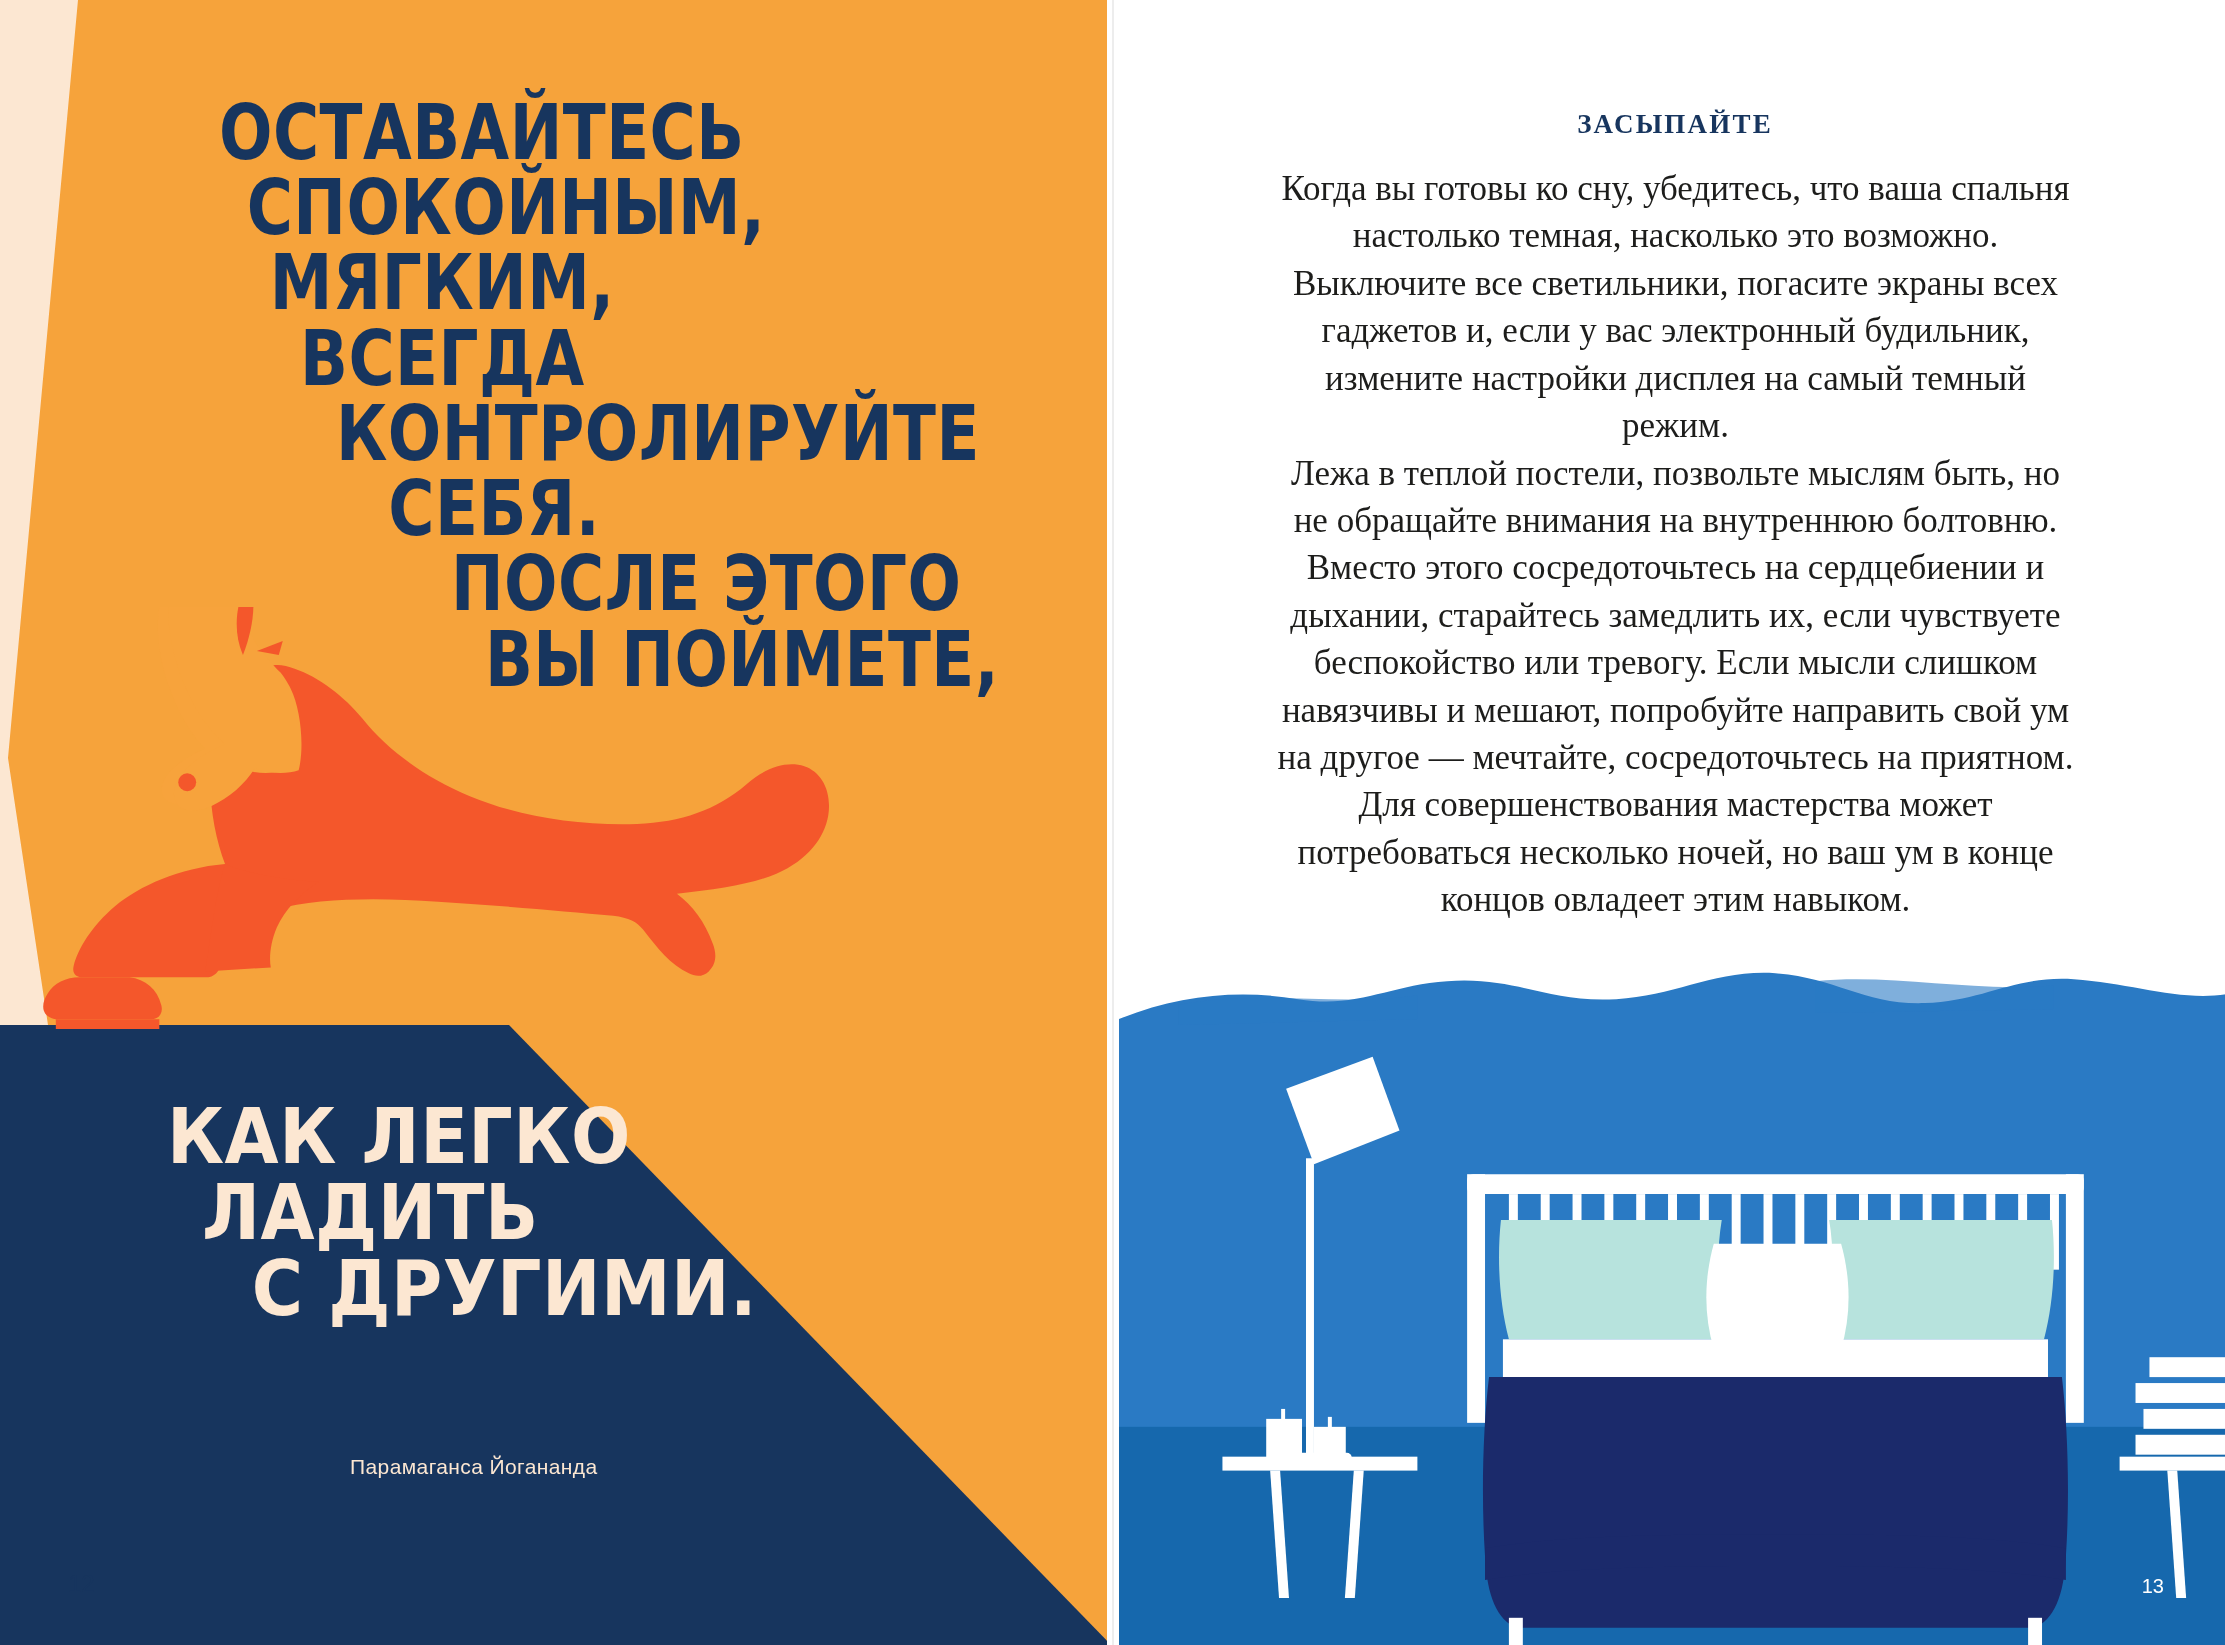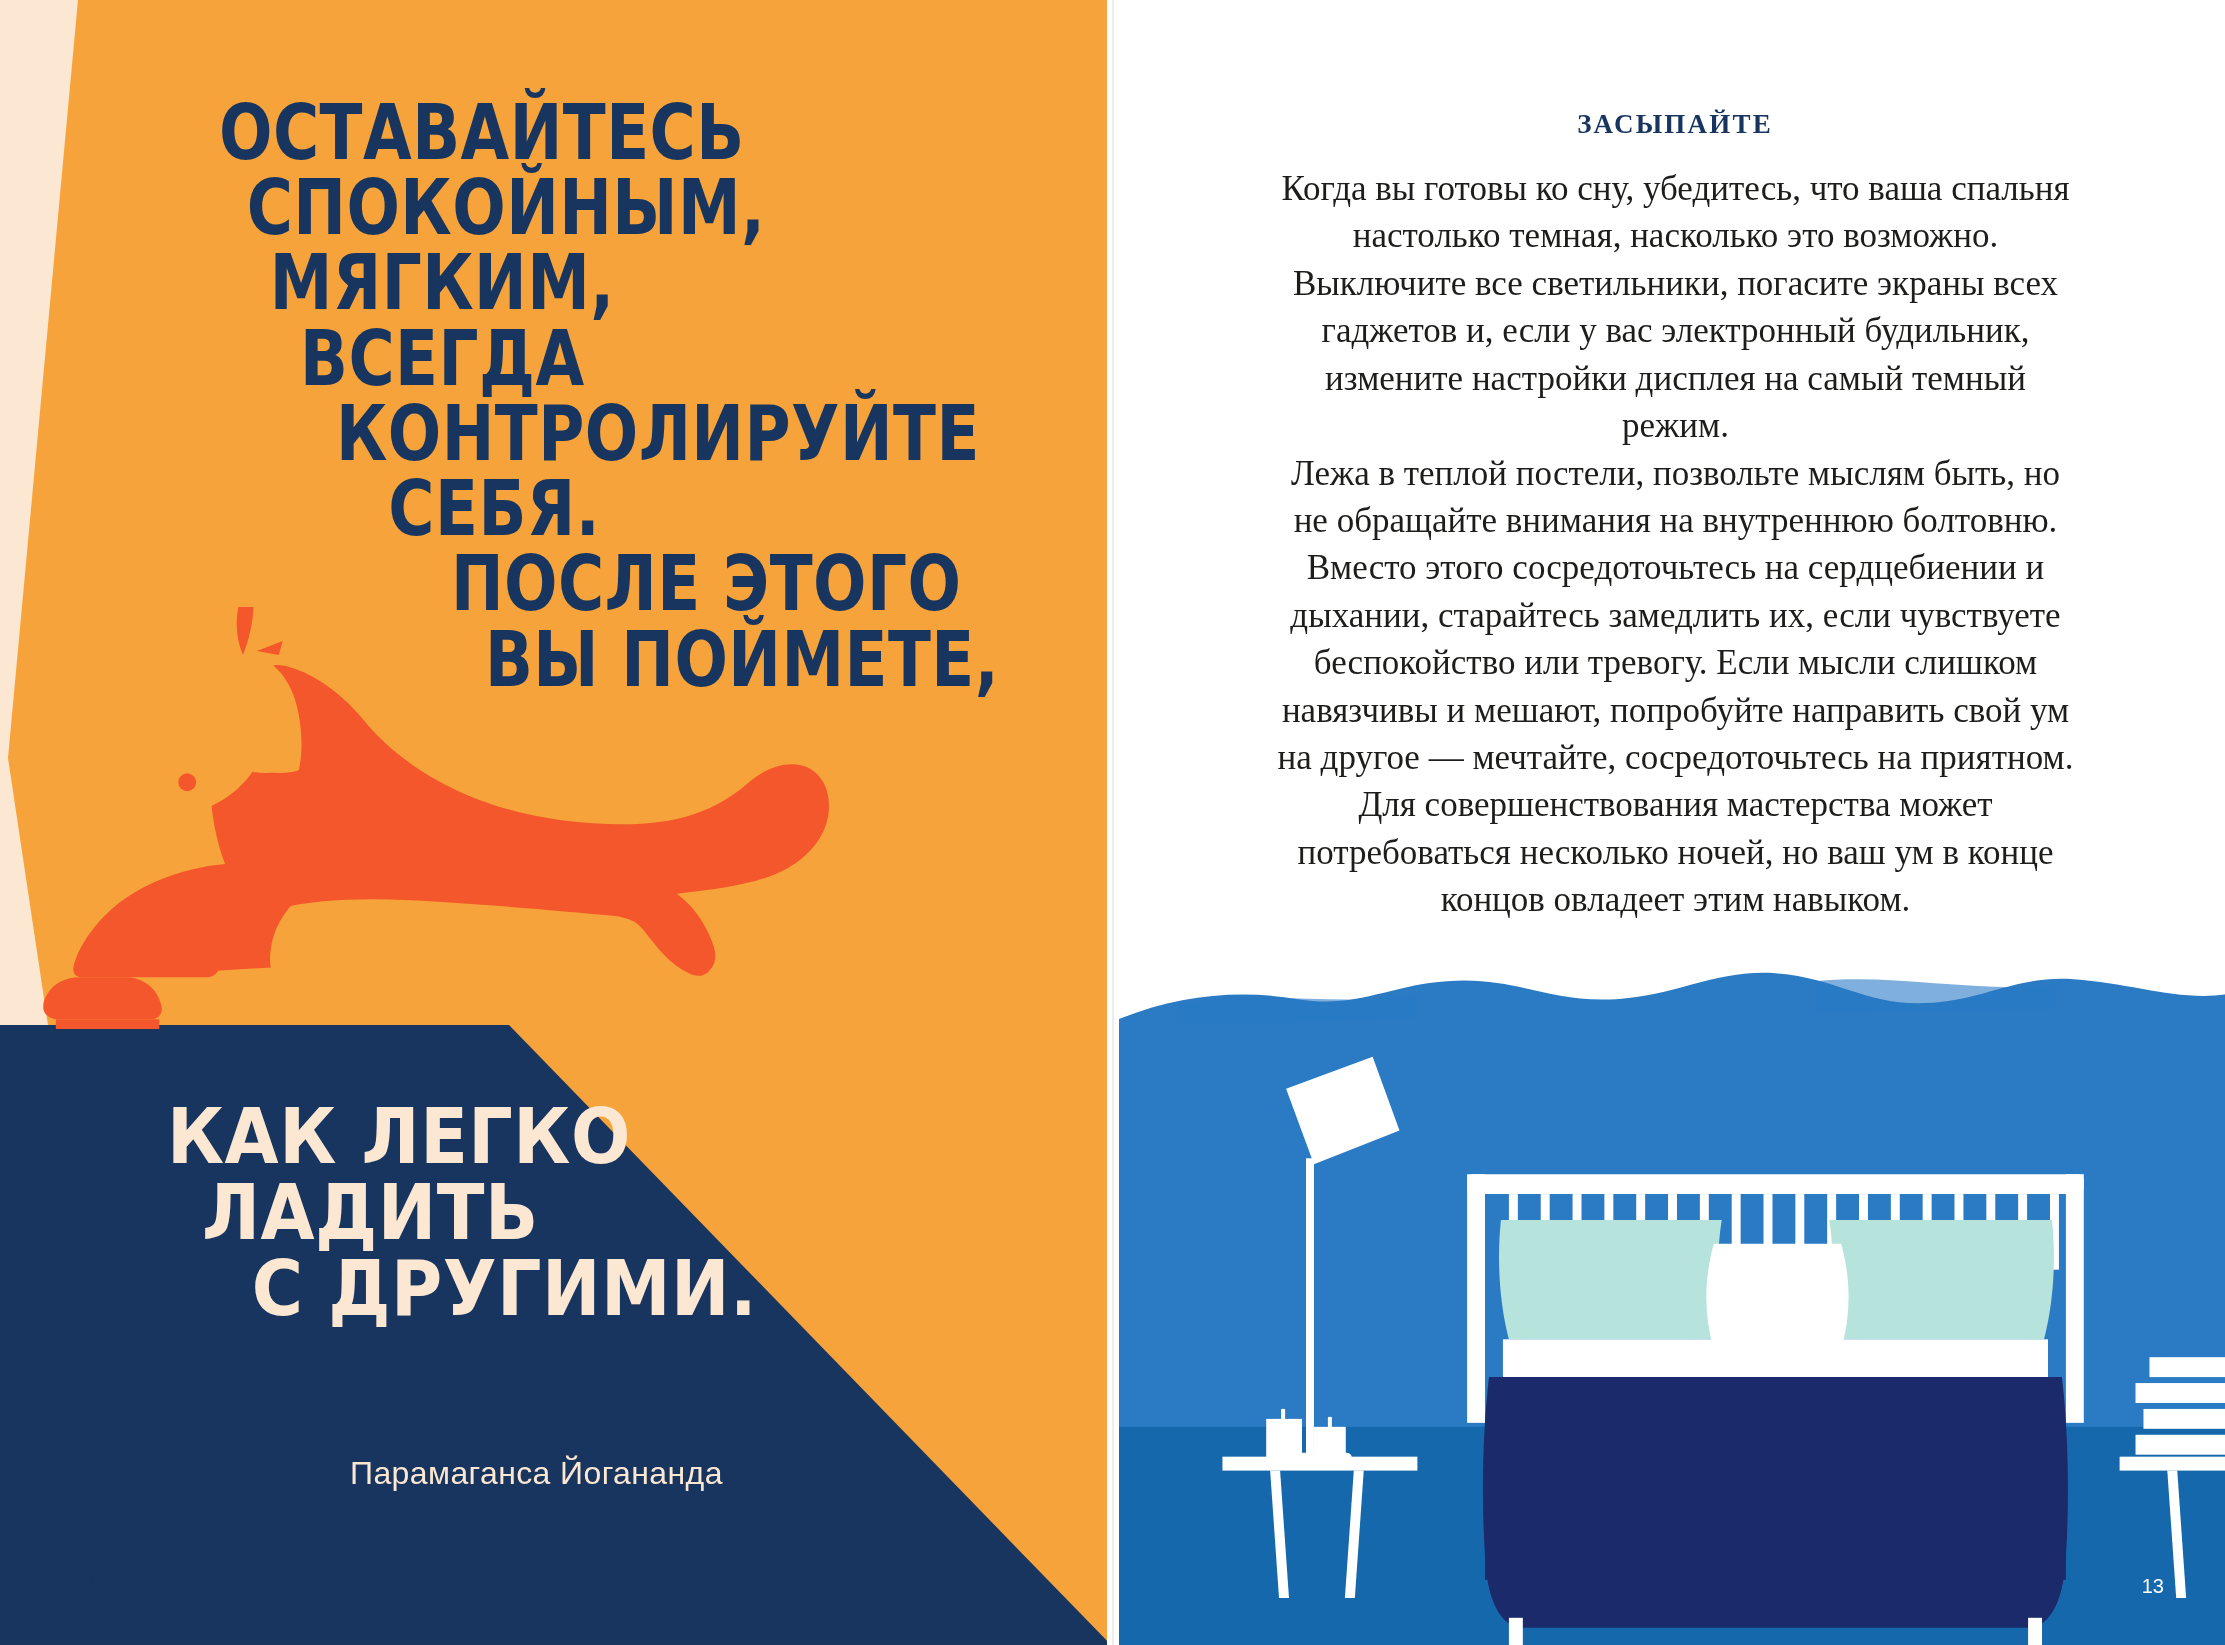--- a/index.html
+++ b/index.html
@@ -112,21 +112,21 @@
   .headline2 .m1 { margin-left: 0px; }
   .headline2 .m2 { margin-left: 38px; }
   .headline2 .m3 { margin-left: 92px; }
 
   .attribution {
     position: absolute;
     left: 350px;
     top: 1455px;
     color: #fce7d2;
     font-family: "Liberation Sans", sans-serif;
-    font-size: 32px;
+    font-size: 21px;
     letter-spacing: 0.4px;
   }
   .folio-left {
     position: absolute;
     left: 68px;
     bottom: 48px;
     color: #17355e;
     font-family: "Liberation Sans", sans-serif;
     font-size: 24px;
   }

